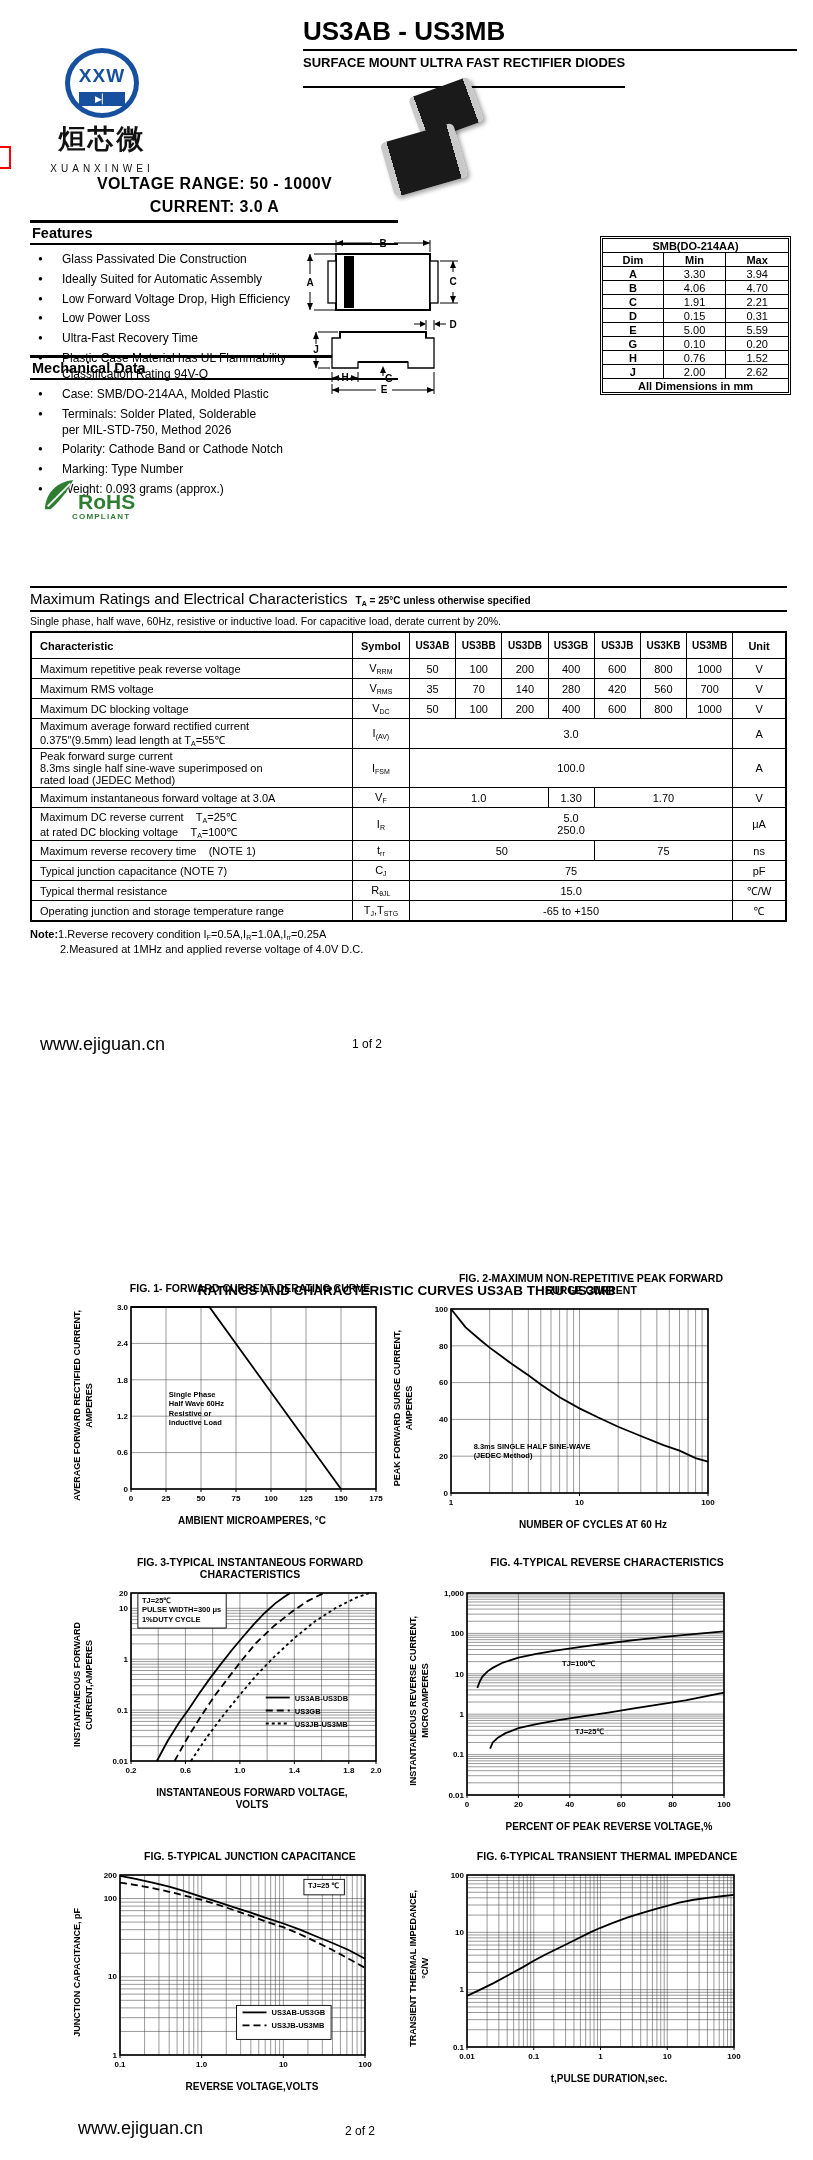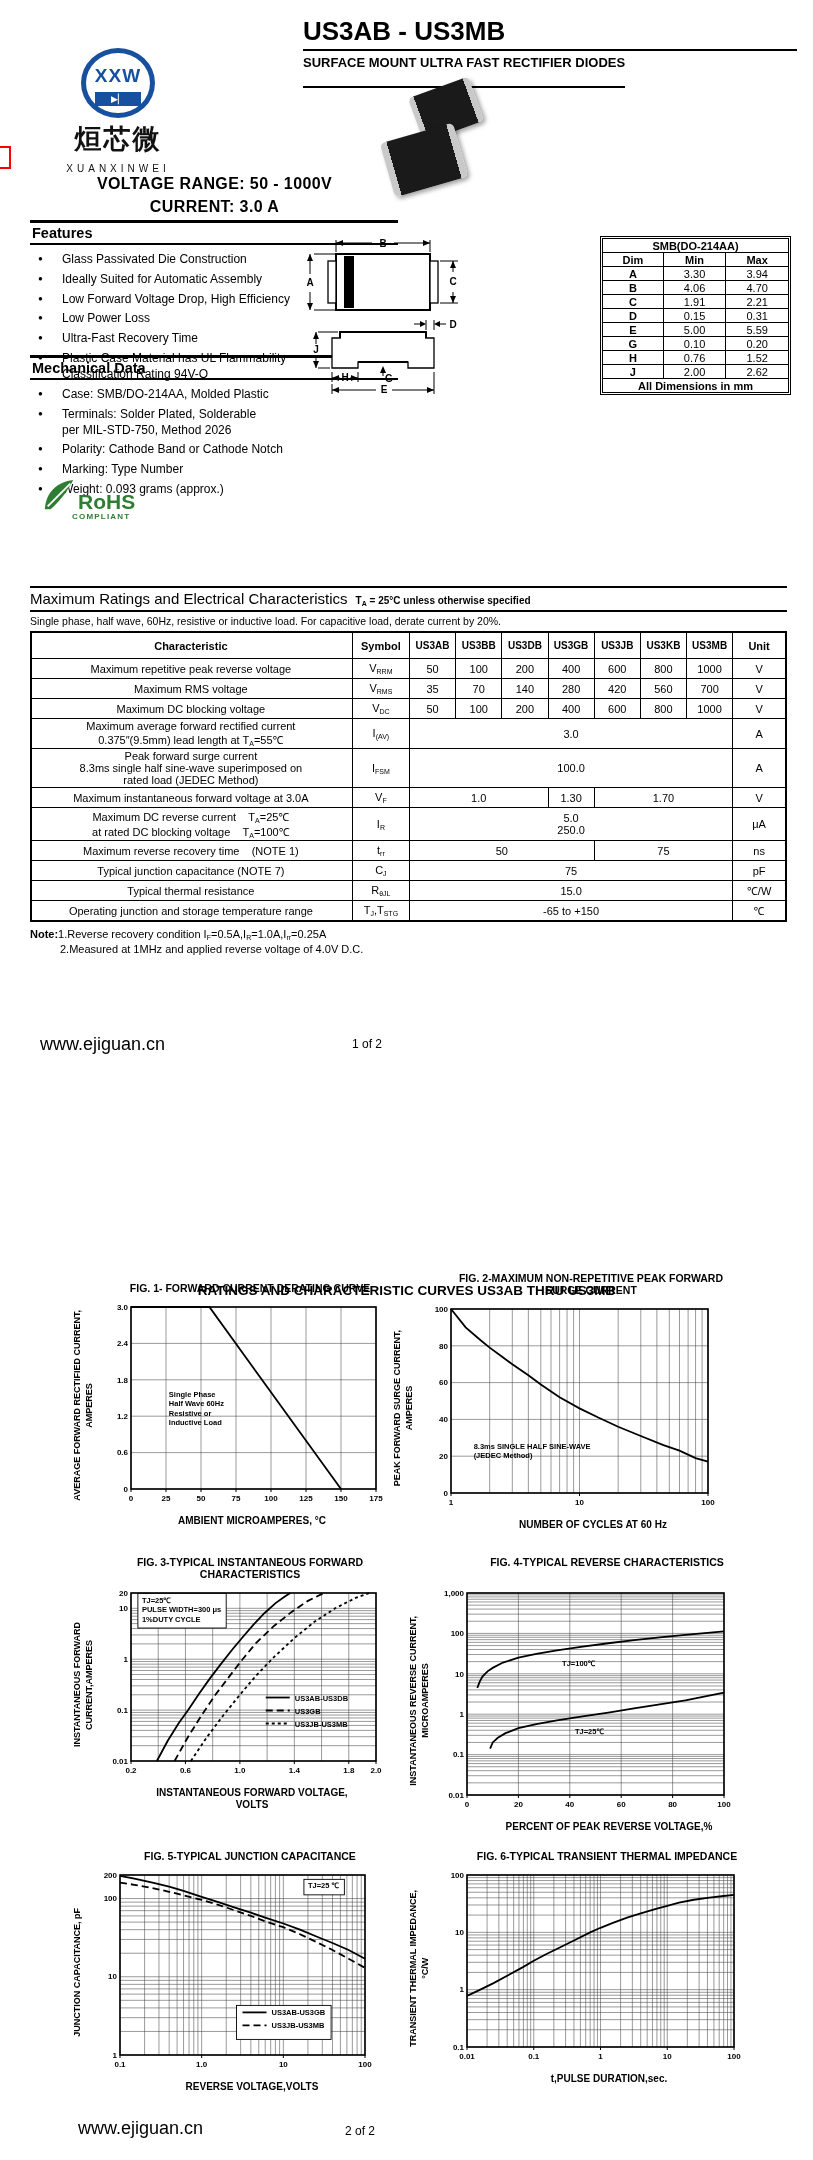--- a/index.html
+++ b/index.html
@@ -1,20 +1,20 @@
 <!DOCTYPE html>
 <html><head>
 <meta charset="utf-8">
 <style>
   html,body{margin:0;padding:0;background:#888}
   .page{position:relative;width:813px;height:2160px;margin:0 auto;background:#fff;
         font-family:"Liberation Sans",sans-serif;color:#000;overflow:hidden}
   .abs{position:absolute}
   
-  .logo{left:28px;top:48px;width:180px;text-align:center}
+  .logo{left:12px;top:48px;width:180px;text-align:center}
   .logo-circle{position:relative;width:64px;height:60px;margin:0 auto;border:5px solid #17509e;border-radius:50%}
   .logo-xxw{margin-top:12px;font-size:19px;font-weight:bold;color:#17509e;letter-spacing:1px}
   .logo-band{position:absolute;left:9px;right:9px;bottom:7px;height:14px;background:#17509e;
              color:#fff;font-size:9px;line-height:14px;text-align:center}
   .logo-cn{font-size:27px;font-weight:bold;letter-spacing:2px;margin-top:3px;color:#111}
   .logo-py{font-size:10px;letter-spacing:4px;margin-top:6px;color:#111}
   .hdr-right{left:303px;top:16px;width:494px;text-align:left}
   .hdr-title{font-size:26px;font-weight:bold;margin:0}
   .hr2{border:none;border-top:2px solid #000;height:0;margin:2px 0}
   .hdr-sub{display:inline-block;font-size:13px;font-weight:bold;border-bottom:2px solid #000;padding-bottom:16px}
@@ -53,21 +53,21 @@
   
   .mr{left:30px;top:584px;width:757px}
   .mr-head{margin:1px 0}
   .mr-title{font-size:15px;font-weight:normal}
   .mr-note{font-size:10px;font-weight:bold;margin-left:8px}
   .mr-cond{font-size:10.5px;margin:3px 0 4px}
   table.rt{border-collapse:collapse;width:100%;table-layout:fixed;border:2px solid #000}
   .rt th,.rt td{border:1px solid #000;text-align:center;font-size:11px;padding:1px 2px;height:17px;overflow:hidden}
   .rt thead th{height:23px;font-weight:bold}
   .rt thead th.pn{font-size:10px}
-  .rt .cl{text-align:center;padding-left:0}
+  .rt .cl{text-align:left;padding-left:8px}
   .rt td{font-weight:normal}
   sub{font-size:7px;vertical-align:-2px}
   .mr-notes{font-size:11px;margin-top:5px;line-height:1.35}
   .nind{margin-left:30px}
   
   .foot-site{font-size:18px}
   .foot-page{font-size:12px}
   .p2h{left:0;top:1283px;width:813px;text-align:center;font-weight:bold;font-size:13.5px}
   
   .fig{position:absolute}

